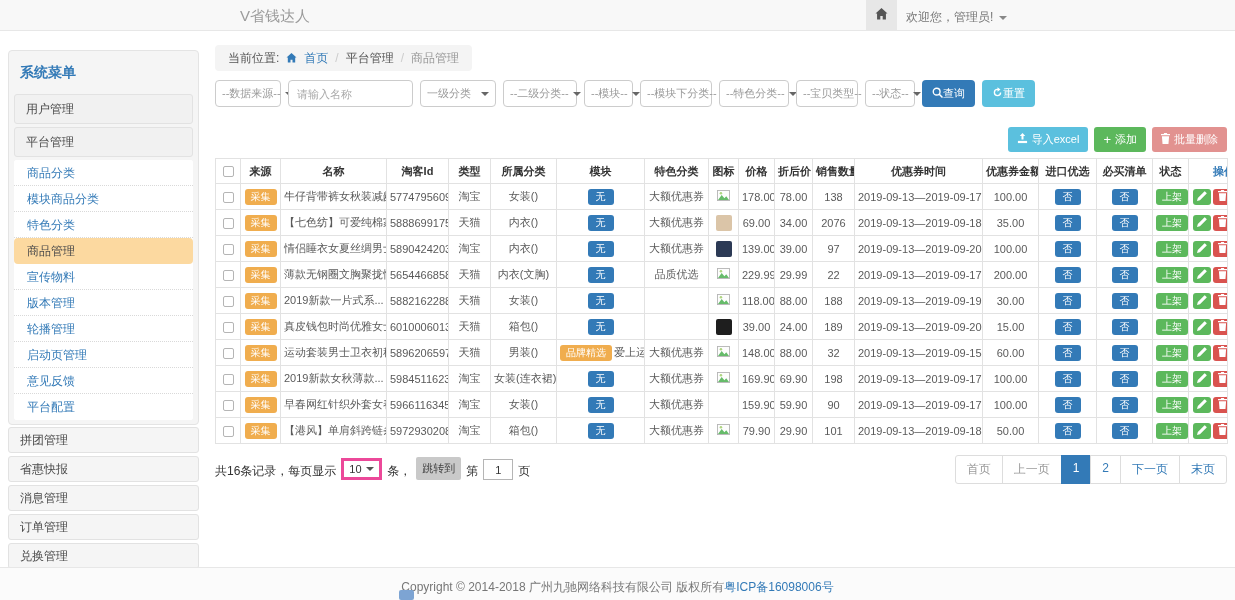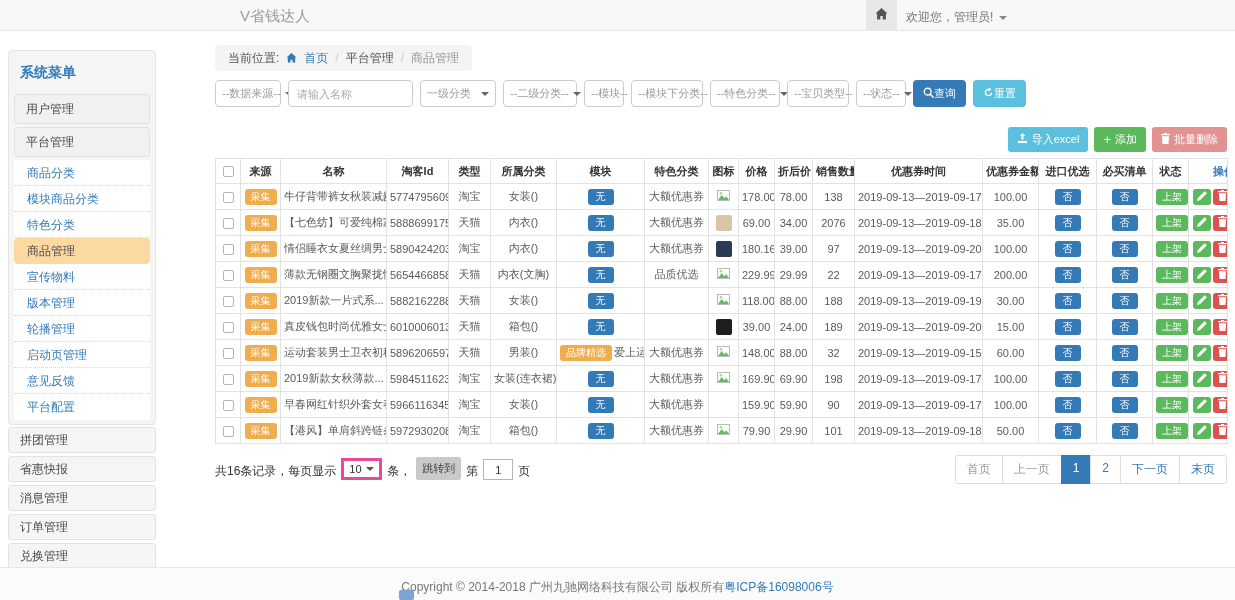--- a/index.html
+++ b/index.html
@@ -8,41 +8,41 @@
     position:relative; overflow:hidden; background:#fff; color:#333;
     font-family:"Liberation Sans","DejaVu Sans",sans-serif;
   }
   
   .topbar { position:absolute; top:0; left:0; right:0; height:31px; background:#f8f8f8; border-bottom:1px solid #e7e7e7; z-index:5; }
   .brand { position:absolute; left:240px; top:7px; font-size:15px; color:#9b9b9b; }
   .home-btn { position:absolute; left:866px; top:0; width:31px; height:30px; background:#e7e7e7; display:flex; align-items:center; justify-content:center; color:#555; cursor:pointer; }
   .welcome { position:absolute; left:906px; top:9px; font-size:12px; color:#777; display:flex; align-items:center; gap:6px; cursor:pointer; }
   .caret-down { width:0; height:0; border-left:4px solid transparent; border-right:4px solid transparent; border-top:4px solid #888; display:inline-block; }
   
-  .sidebar { position:absolute; left:8px; top:50px; width:148px; font-size:12px; z-index:1; }
+  .sidebar { position:absolute; left:8px; top:50px; width:191px; font-size:12px; z-index:1; }
   .side-panel { background:#f5f5f5; border:1px solid #e4e4e4; border-radius:4px; padding:5px 5px 4px; }
   .side-heading { color:#337ab7; font-size:14px; font-weight:bold; padding:8px 6px 12px; }
   .group-bar { background:#f1f1f1; border:1px solid #e2e2e2; border-radius:3px; height:30px; line-height:28px; padding:0 11px; color:#4a4a4a; margin-bottom:3px; cursor:pointer; }
   .submenu { background:#fff; border-radius:3px; overflow:hidden; }
   .sub-link { height:26px; line-height:26px; padding-left:13px; color:#337ab7; border-bottom:1px dotted #d9d9d9; background:#fff; cursor:pointer; white-space:nowrap; }
   .sub-link:last-child { border-bottom:none; }
   .sub-link.active { background:#fcd9a0; border-radius:4px; color:#4a4a4a; border-bottom-color:transparent; }
   .outer-groups .group-bar { height:26px; line-height:24px; margin-top:2px; background:#f5f5f5; }
   
   .breadcrumb { position:absolute; left:215px; top:45px; height:26px; background:#f4f4f4; border-radius:4px; padding:0 13px; display:inline-flex; align-items:center; gap:7px; font-size:12px; color:#555; z-index:2; }
   .crumb-home-ic { color:#337ab7; display:inline-flex; }
   .crumb-home { color:#337ab7; cursor:pointer; }
   .crumb-sep { color:#ccc; }
   .crumb { color:#555; }
   .crumb.last { color:#989898; }
   
   .filters { position:absolute; left:215px; top:80px; display:flex; gap:7px; height:27px; font-size:11px; align-items:stretch; z-index:2; }
   .fselect { border:1px solid #ccc; border-radius:4px; background:#fff; color:#9a9a9a; display:flex; align-items:center; justify-content:space-between; padding:0 6px; cursor:pointer; white-space:nowrap; }
   .fselect .caret-down { border-top-color:#666; margin-left:4px; }
-  .sw0{width:66px}.sw1{width:76px}.sw2{width:74px}.sw3{width:40px}.sw4{width:72px}.sw5{width:70px}.sw6{width:62px}.sw7{width:50px}
+  .sw0{width:66px}.sw1{width:76px}.sw2{width:74px}.sw3{width:49px}.sw4{width:72px}.sw5{width:70px}.sw6{width:62px}.sw7{width:50px}
   .finput { width:125px; border:1px solid #ccc; border-radius:4px; padding:0 8px; font-size:11px; color:#555; background:#fff; }
   .finput::placeholder { color:#aaa; }
   .btnf { border:none; border-radius:4px; color:#fff; font-size:11px; padding:0 10px; display:flex; align-items:center; gap:0; cursor:pointer; }
   .btn-query { background:#337ab7; }
   .btn-reset { background:#5bc0de; }
   
   .actions { position:absolute; right:8px; top:127px; display:flex; gap:6px; z-index:2; }
   .abtn { border:none; border-radius:3px; color:#fff; font-size:11px; padding:5px 9px; display:flex; align-items:center; gap:4px; cursor:pointer; }
   .btn-import { background:#5bc0de; }
   .btn-add { background:#5cb85c; }
@@ -319,21 +319,21 @@
       <tr>
         <td><span class="cb"></span></td>
         <td><span class="badge b-orange">采集</span></td>
         <td>情侣睡衣女夏丝绸男士...</td>
         <td>589042420344</td>
         <td>淘宝</td>
         <td>内衣()</td>
         <td><span class="badge b-blue">无</span></td>
         <td>大额优惠券</td>
         <td><span class="thumb t-navy"></span></td>
-        <td>180.16</td>
+        <td>139.00</td>
         <td>39.00</td>
         <td>97</td>
         <td>2019-09-13—2019-09-20</td>
         <td>100.00</td>
         <td><span class="badge b-blue">否</span></td>
         <td><span class="badge b-blue">否</span></td>
         <td><span class="badge b-green">上架</span></td>
         <td><span class="op-btn op-edit">
             <span><svg width="10" height="10" viewBox="0 0 12 12">
                 <path fill="#fff" d="M0 12l1-3.5L8.5 1 11 3.5 3.5 11 0 12zM9.3 0.2L11.8 2.7 11 3.5 8.5 1z"></path>

